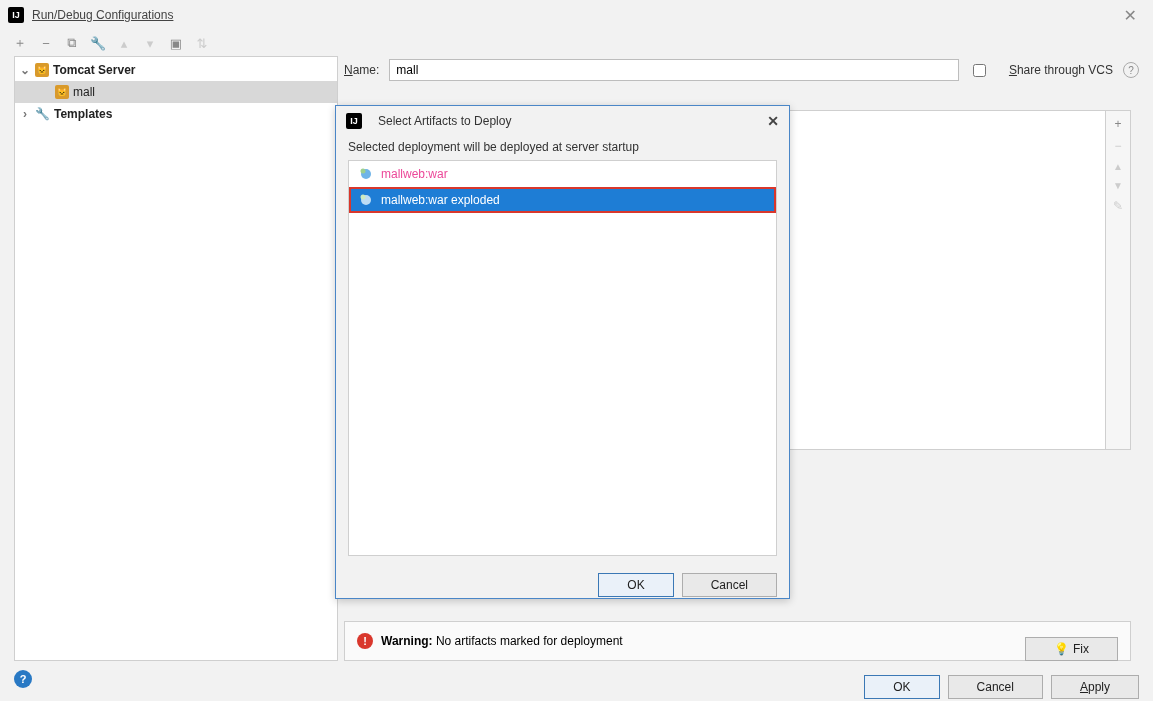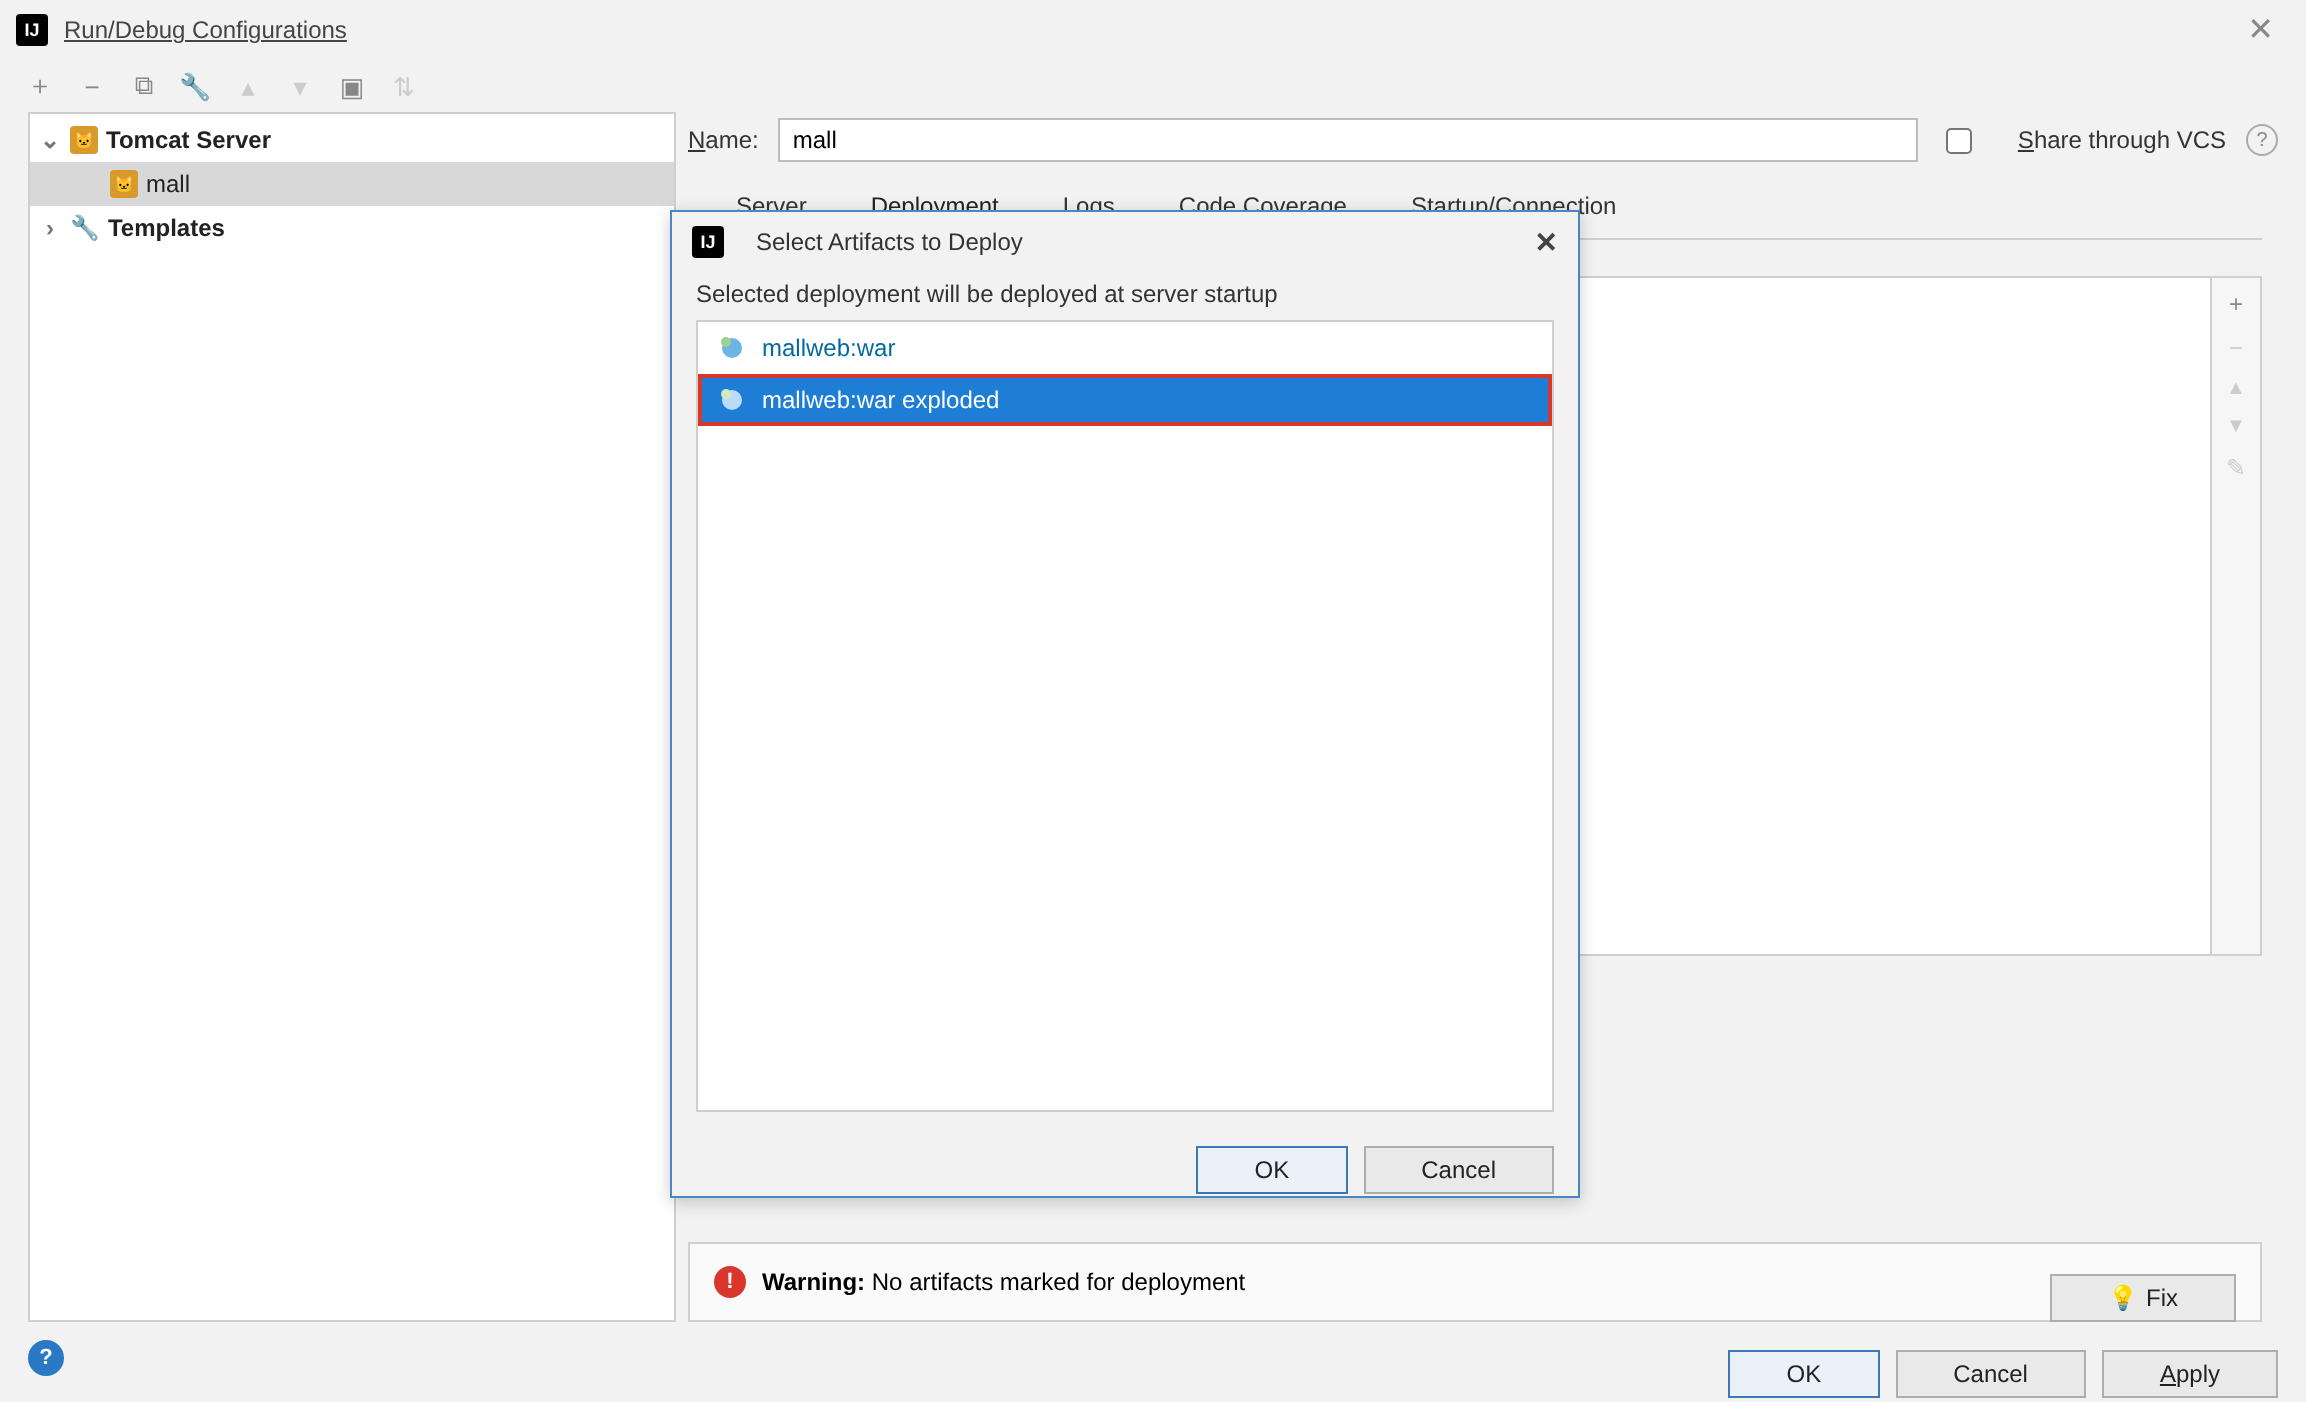--- a/index.html
+++ b/index.html
@@ -56,21 +56,21 @@
 .btn { min-width:60px; height:24px; padding:0 28px; border:1px solid #adadad; background:#e9e9e9; color:#222; display:inline-flex; align-items:center; justify-content:center;margin-top:16px; }
 .btn.primary { border:1px solid #3b78b5; background:#eaf1f9; }
 .btn.fix { min-width:50px; }
 
 
 .modal { position:absolute; left:335px; top:105px; width:455px; height:494px; border:1px solid #4a86c7; background:#f2f2f2; display:flex; flex-direction:column; box-shadow:0 2px 8px rgba(0,0,0,0.2); }
 .modal .m-title { height:30px; display:flex; align-items:center; padding:0 10px; gap:8px; color:#333; }
 .modal .m-title .close-x { margin-left:auto; font-size:14px; color:#444; font-weight:bold; }
 .modal .m-desc { padding:4px 12px 6px; color:#333; }
 .modal .m-list { margin:0 12px; border:1px solid #cfcfcf; background:#fff; flex:1; overflow:hidden; }
-.m-item { height:26px; display:flex; align-items:center; padding:0 10px; gap:8px; color:#0369a1; }
+.m-item { height:26px; display:flex; align-items:center; padding:0 10px; gap:8px; color:#ec4899; }
 .m-item.selected { background:#1e7dd5; color:#fff; }
 .m-item.highlighted { outline:2px solid #d9372c; outline-offset:-2px; }
 .artifact-icon { width:14px; height:14px; border-radius:2px; display:flex; align-items:center; justify-content:center; font-size:9px; }
 .artifact-icon svg circle{ }
 .modal .m-btns { height:42px; display:flex; justify-content:flex-end; align-items:center; gap:8px; padding:0 12px; }
 
 input[type=checkbox]{ width:13px; height:13px; }
 </style>
 </head>
 <body>
@@ -119,27 +119,20 @@
       <div class="name-row">
         <label><u>N</u><span>ame:</span></label>
         <input class="name-input" type="text" value="mall" style="">
         <label class="share">
           <input type="checkbox" style="">
           <span><u>S</u><span>hare through VCS</span></span>
         </label>
         <span class="help-icon">?</span>
       </div>
 
-      <div class="tabs">
-        <div class="tab">Server</div>
-        <div class="tab active">Deployment</div>
-        <div class="tab">Logs</div>
-        <div class="tab">Code Coverage</div>
-        <div class="tab">Startup/Connection</div>
-      </div>
 
       <div class="deploy-area">
         <div class="side-tools">
           <span>+</span>
           <span style="color:#ccc">−</span>
           <span style="color:#ccc;font-size:10px">▲</span>
           <span style="color:#ccc;font-size:10px">▼</span>
           <span style="color:#ccc">✎</span>
         </div>
       </div>

